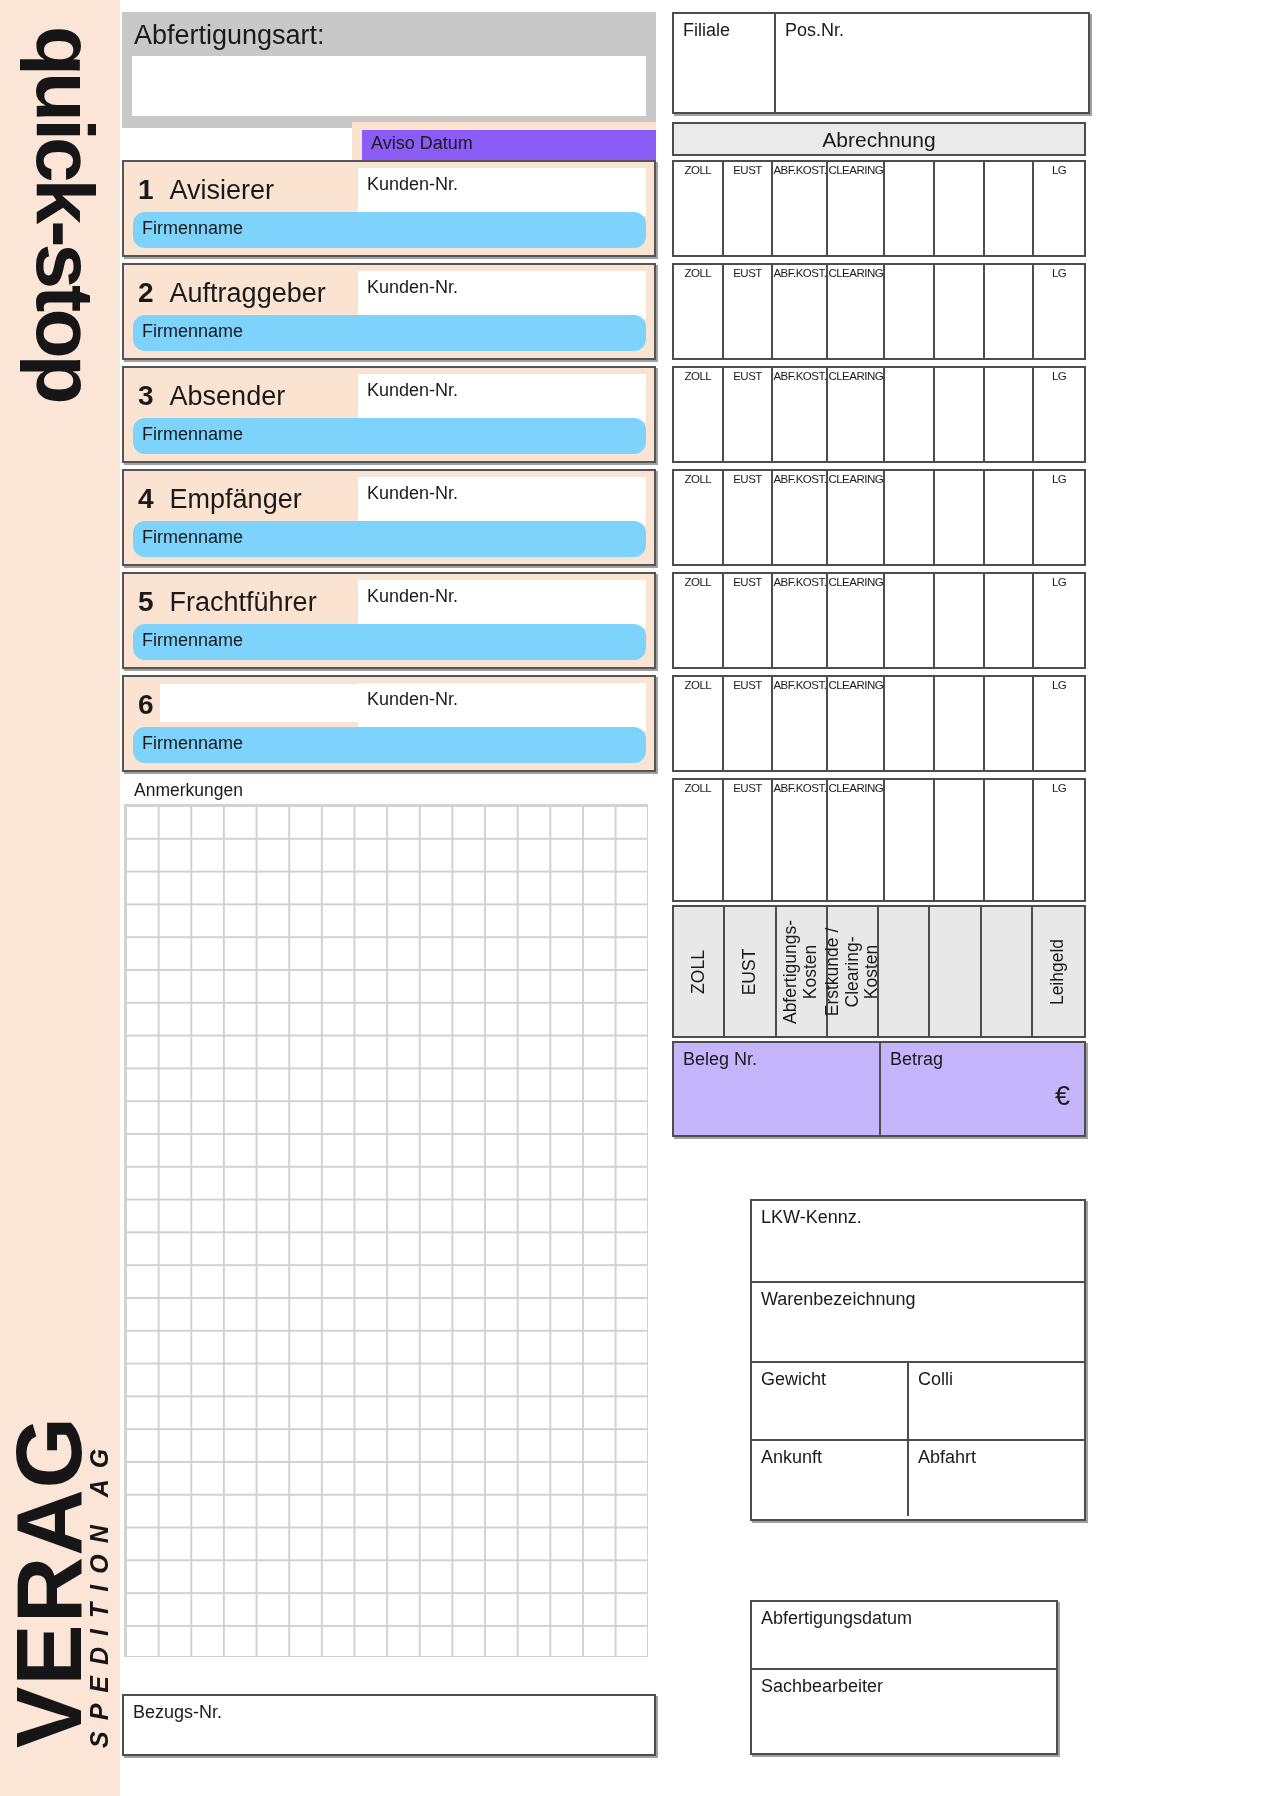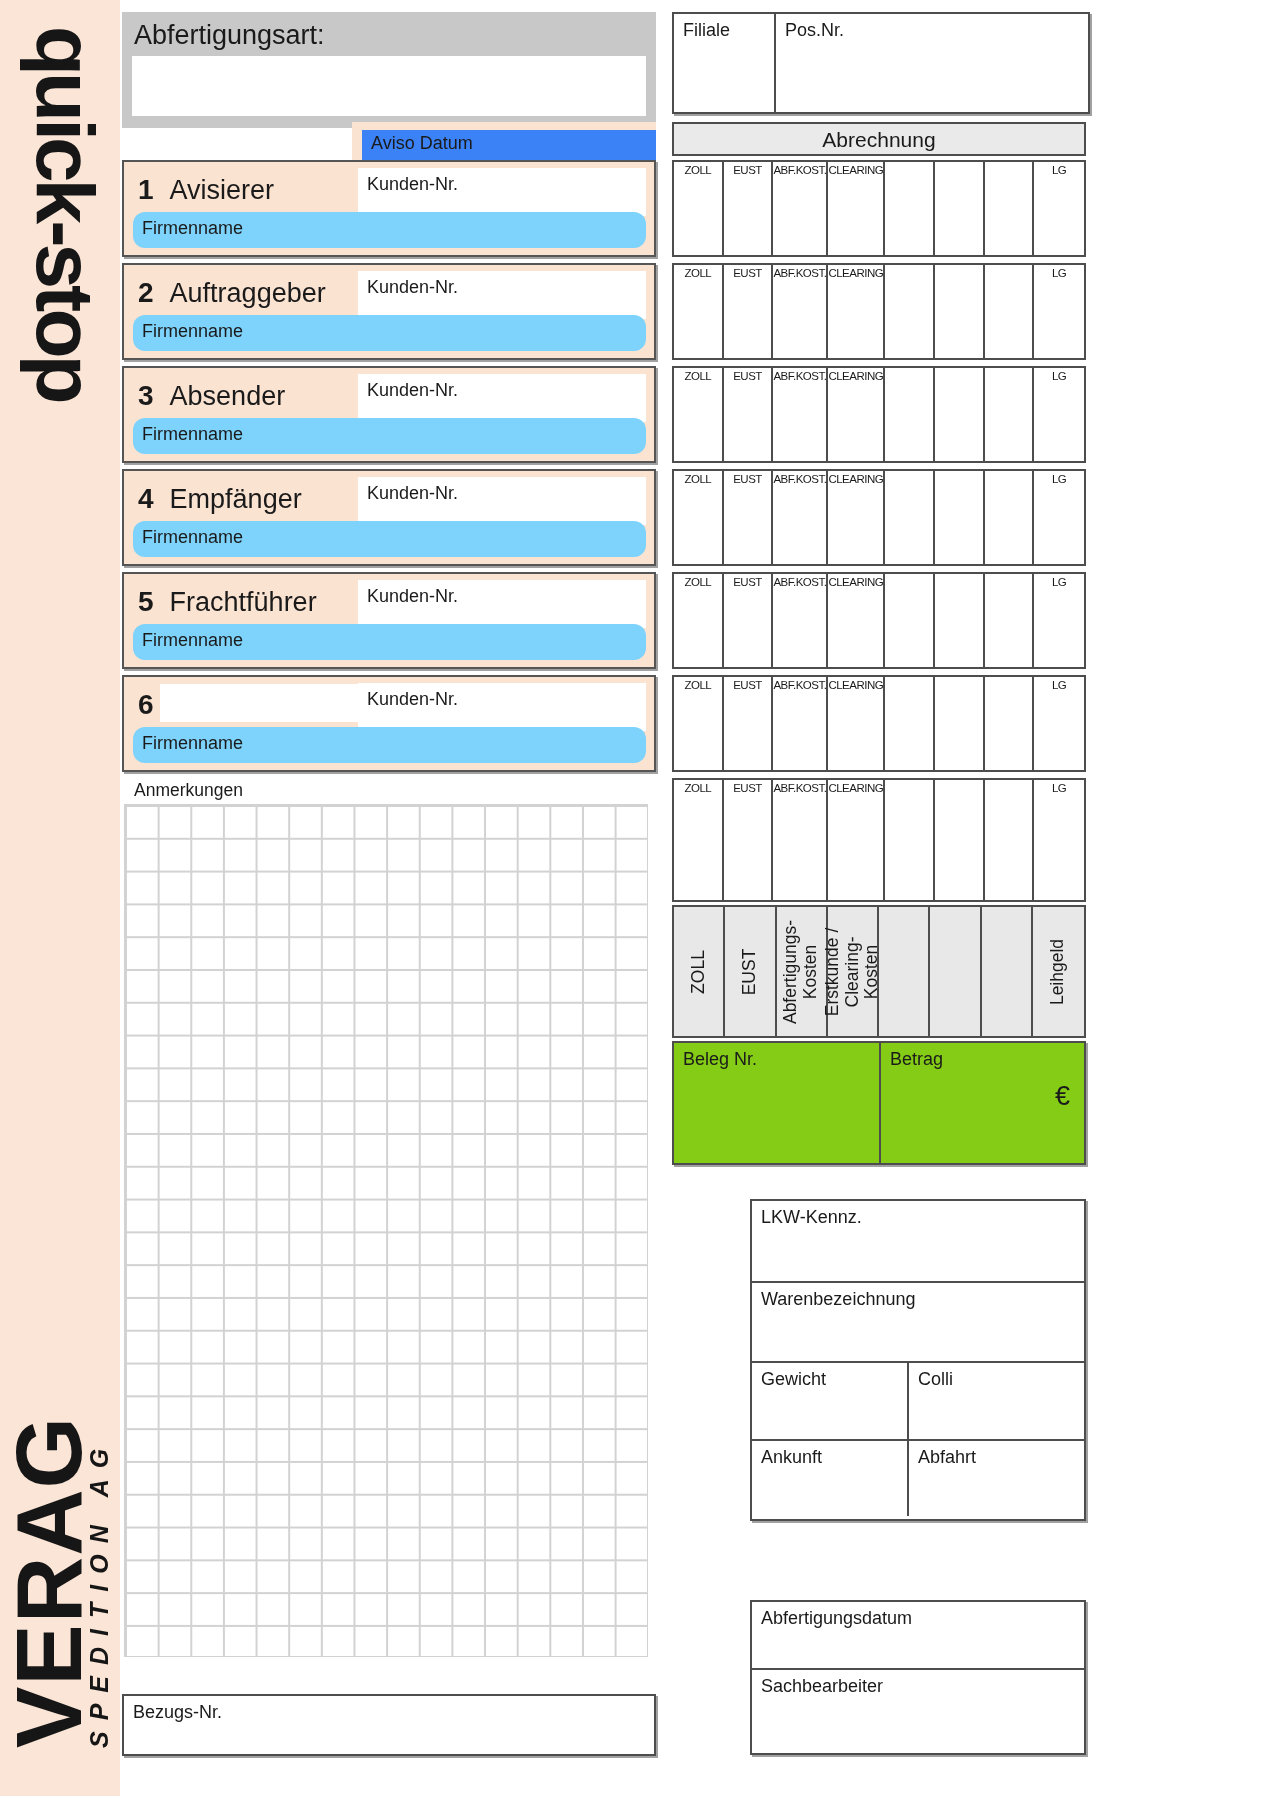--- a/index.html
+++ b/index.html
@@ -22,21 +22,21 @@
   .abf-input{position:absolute;left:10px;right:10px;top:44px;bottom:12px;background:#ffffff;}
 
   
   .filiale-box{position:absolute;left:672px;top:12px;width:414px;height:98px;background:#fff;border:2.5px solid #4d4d4d;}
   .filiale-cell{position:absolute;left:0;top:0;width:100px;height:100%;border-right:2px solid #4d4d4d;}
   .posnr-cell{position:absolute;left:102px;top:0;right:0;height:100%;}
   .boxlab{display:block;padding:6px 0 0 9px;font-size:18px;}
 
   
   .aviso{position:absolute;left:352px;top:122px;width:304px;height:38px;background:#fbe3d2;}
-  .aviso-inner{position:absolute;left:10px;top:8px;right:0;bottom:0;background:#3b82f6;}
+  .aviso-inner{position:absolute;left:10px;top:8px;right:0;bottom:0;background:#8b5cf6;}
   .aviso-inner .boxlab{padding-top:3px;}
 
   
   .ab-title{position:absolute;left:672px;top:122px;width:414px;height:34px;background:#eaeaea;
             border:2px solid #4d4d4d;box-sizing:border-box;text-align:center;font-size:21px;line-height:31px;}
   .ab-table{position:absolute;left:0;top:0;}
   .ab-block{position:absolute;left:672px;width:414px;background:#fff;border:2px solid #4d4d4d;
             box-sizing:border-box;display:grid;grid-template-columns:repeat(8,1fr);}
   .ab-cell{border-right:2px solid #4d4d4d;position:relative;}
   .ab-cell:last-child{border-right:none;}
@@ -44,21 +44,21 @@
 
   
   .vrow{position:absolute;left:672px;top:905px;width:414px;height:133px;border:2.5px solid #4d4d4d;
         box-sizing:border-box;display:grid;grid-template-columns:repeat(8,1fr);background:#e8e8e8;}
   .vcell{border-right:2px solid #4d4d4d;position:relative;background:#e8e8e8;}
   .vcell:last-child{border-right:none;}
   .vcell span{position:absolute;left:50%;top:50%;width:122px;transform:translate(-50%,-50%) rotate(-90deg);
               text-align:center;font-size:17.5px;line-height:1.12;}
 
   
-  .beleg-box{position:absolute;left:672px;top:1041px;width:414px;height:124px;background:#84cc16;border:2.5px solid #4d4d4d;box-sizing:border-box;}
+  .beleg-box{position:absolute;left:672px;top:1041px;width:414px;height:96px;background:#c4b5fd;border:2.5px solid #4d4d4d;box-sizing:border-box;}
   .beleg-cell{position:absolute;left:0;top:0;width:205px;height:100%;border-right:2px solid #4d4d4d;}
   .betrag-cell{position:absolute;left:207px;top:0;right:0;height:100%;}
   .euro{position:absolute;right:14px;top:38px;font-size:27px;}
 
   
   .prow{position:absolute;left:122px;width:534px;height:97px;background:#fbe3d2;border:2px solid #555;box-sizing:border-box;}
   .prow .head{position:absolute;left:14px;top:12px;font-size:27px;}
   .prow .num{font-weight:bold;margin-right:16px;font-size:28px;}
   .kunden{position:absolute;left:234px;top:6px;right:8px;height:48px;background:#fff;}
   .firma{position:absolute;left:9px;right:8px;top:50px;bottom:7px;background:#7dd3fc;border-radius:12px;}
@@ -75,21 +75,21 @@
 
   
   .lkw-box{position:absolute;left:750px;top:1199px;width:336px;height:322px;background:#fff;border:2.5px solid #4d4d4d;box-sizing:border-box;}
   .lkw-row{position:relative;width:100%;box-sizing:border-box;}
   .lkw-row + .lkw-row{border-top:2px solid #4d4d4d;}
   .r1{height:80px;border-radius:17px;} .r2{height:80px;} .r3{height:78px;display:grid;grid-template-columns:155px 1fr;} .r4{height:77px;display:grid;grid-template-columns:155px 1fr;}
   .halfcell{position:relative;}
   .halfcell + .halfcell{border-left:2px solid #4d4d4d;}
 
   
-  .proc-box{position:absolute;left:750px;top:1600px;width:336px;height:155px;background:#fff;border:2.5px solid #4d4d4d;box-sizing:border-box;}
+  .proc-box{position:absolute;left:750px;top:1600px;width:308px;height:155px;background:#fff;border:2.5px solid #4d4d4d;box-sizing:border-box;}
   .proc-r1{height:66px;border-bottom:2px solid #4d4d4d;}
   .proc-r2{height:85px;}
 
   
   .bezug-box{position:absolute;left:122px;top:1694px;width:534px;height:62px;background:#fff;border:2.5px solid #4d4d4d;box-sizing:border-box;}
 </style>
 </head>
 <body>
 
 <div class="page">

